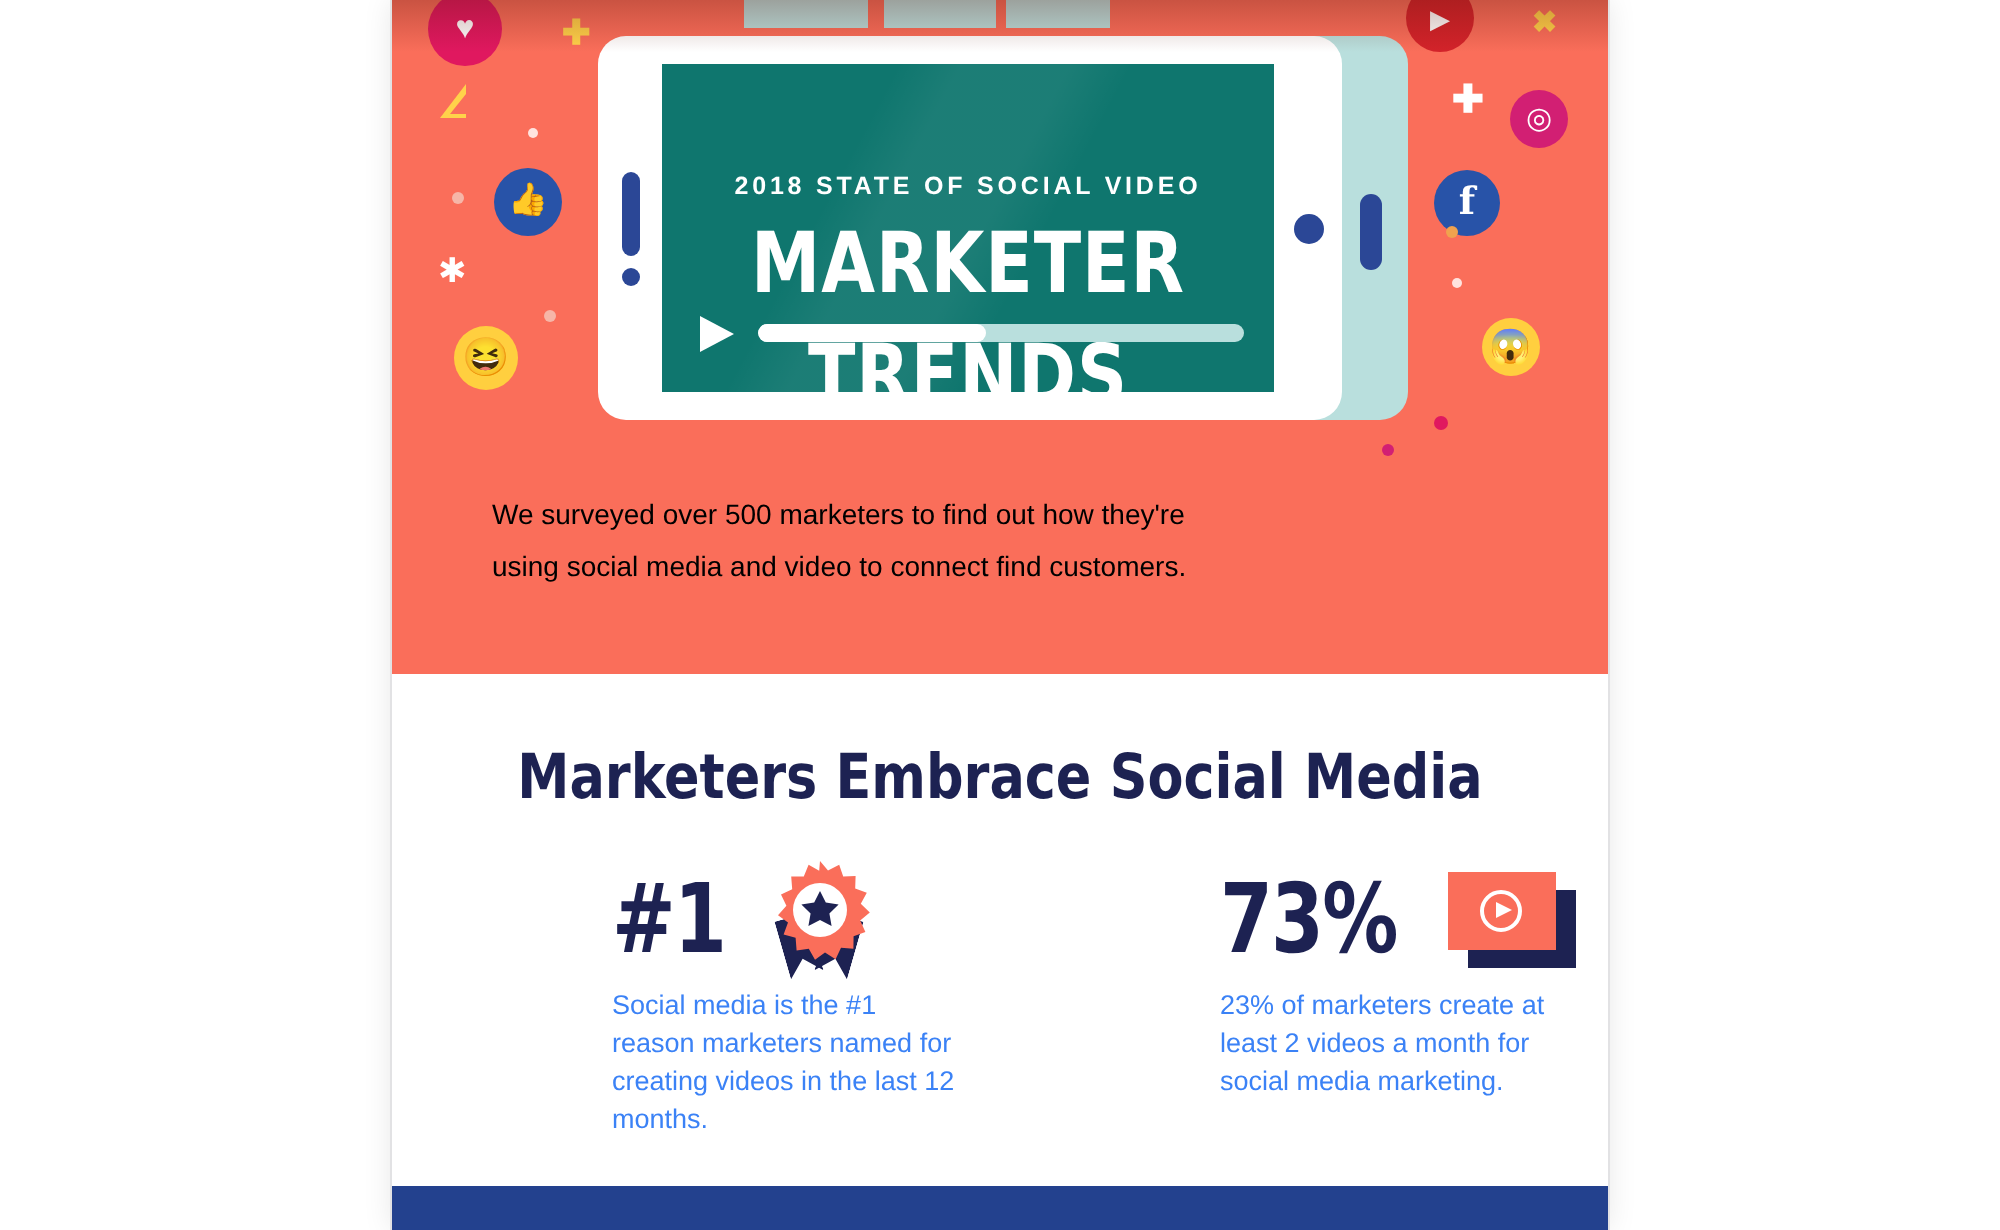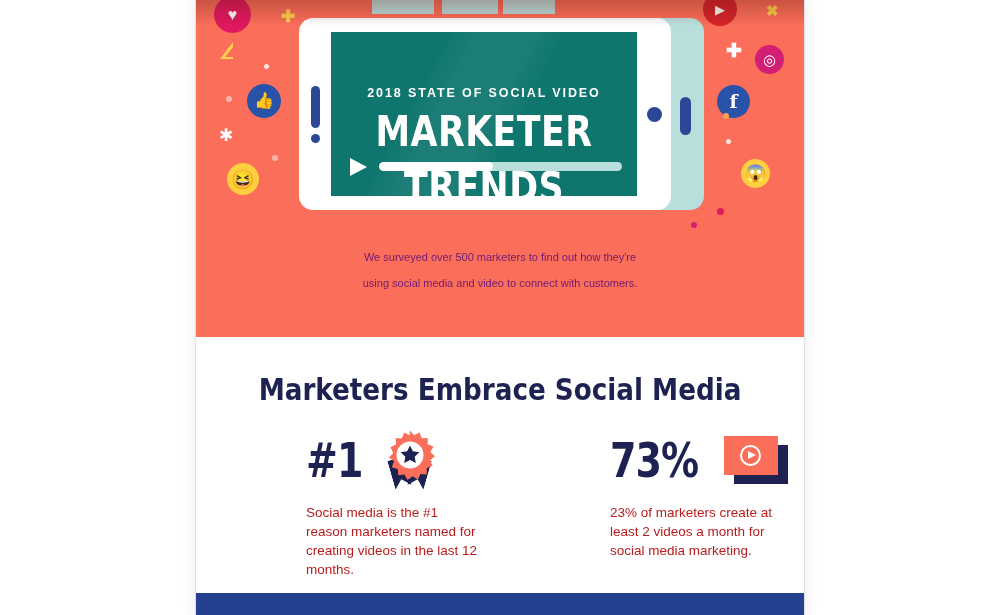--- a/index.html
+++ b/index.html
@@ -182,23 +182,22 @@
     width: 11px; height: 38px;
     background: #2b4796;
     border-radius: 6px;
   }
 
   
   .hero-sub {
     position: absolute;
     left: 50px; right: 50px;
     top: 244px;
-    text-align: center;
-    color: #701a75;
-    font-size: 11px;
+    color: #000000;
+    font-size: 14px;
     line-height: 26px;
   }
 
   
   .deco { position: absolute; }
 
   .badge-heart {
     left: 18px; top: -4px; width: 37px; height: 37px;
     background: #e0185f; border-radius: 50%;
   }
@@ -329,22 +328,21 @@
     color: #1d2252;
     font-size: 48px;
     font-weight: bold;
     line-height: 1;
     letter-spacing: -1px;
     font-family: "DejaVu Sans Condensed", "Liberation Sans Narrow", "Liberation Sans", sans-serif;
     transform: scaleX(0.88);
     transform-origin: left center;
   }
   .stat-body {
-    margin-top: 10px;
-    color: #b91c1c;
+    color: #3b82f6;
     font-size: 13.5px;
     line-height: 19px;
     max-width: 176px;
   }
 
   
   .rosette {
     position: relative;
     width: 56px; height: 60px;
     margin-left: 12px;
@@ -471,21 +469,21 @@
             <div class="play-tri"></div>
             <div class="progress-track">
               <div class="progress-fill" id="progress-fill" style="width: 47%;"></div>
             </div>
           </div>
         </div>
       </div>
 
       <div class="hero-sub">
         <div>We surveyed over 500 marketers to find out how they're</div>
-        <div>using social media and video to connect with customers.</div>
+        <div>using social media and video to connect find customers.</div>
       </div>
 
       <div class="hero-shade"></div>
     </div>
 
     <div class="section">
 
       <div class="section-title">Marketers Embrace Social Media</div>
 
       <div class="stats">

